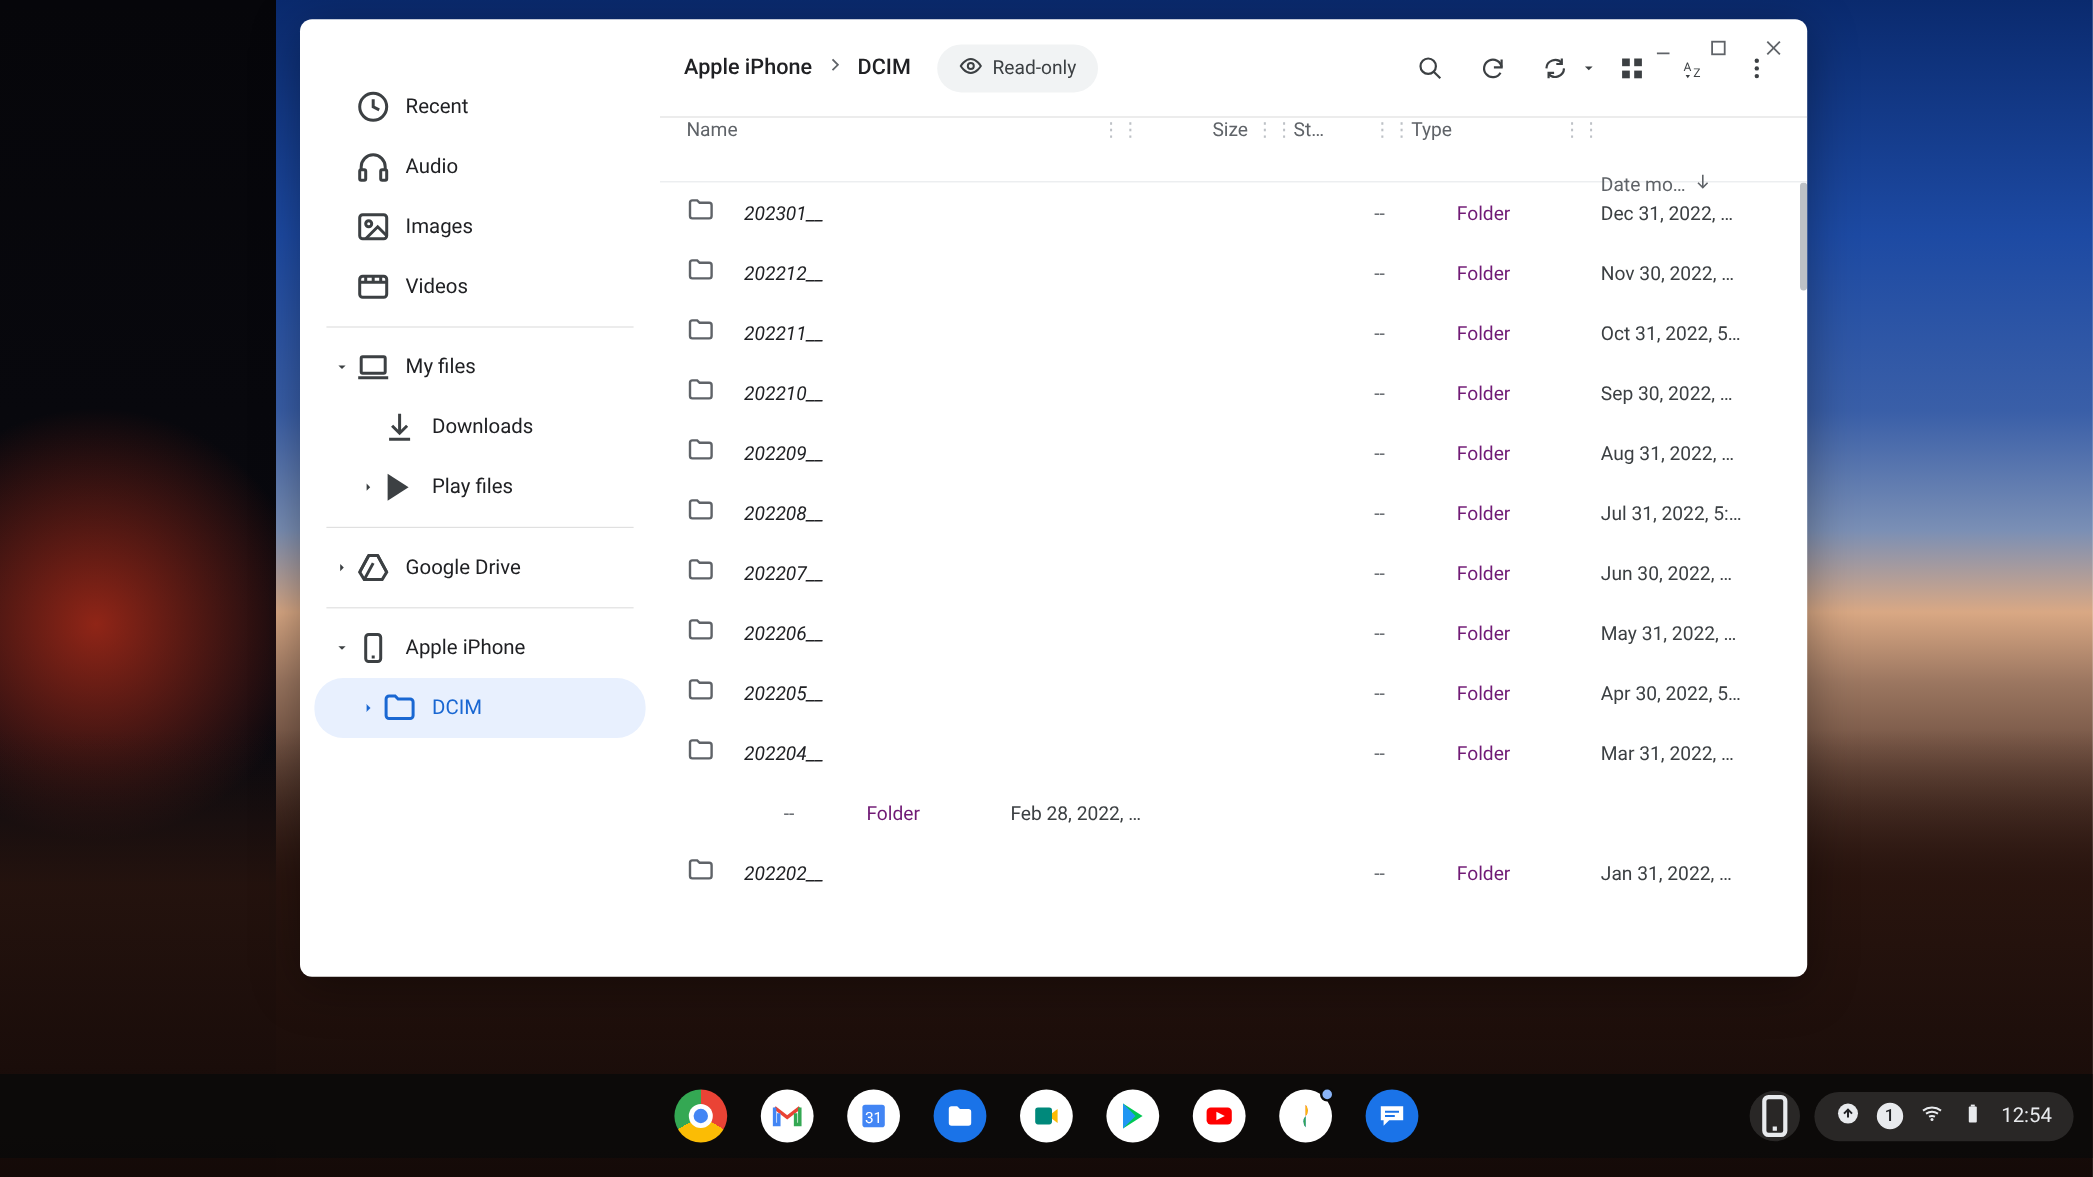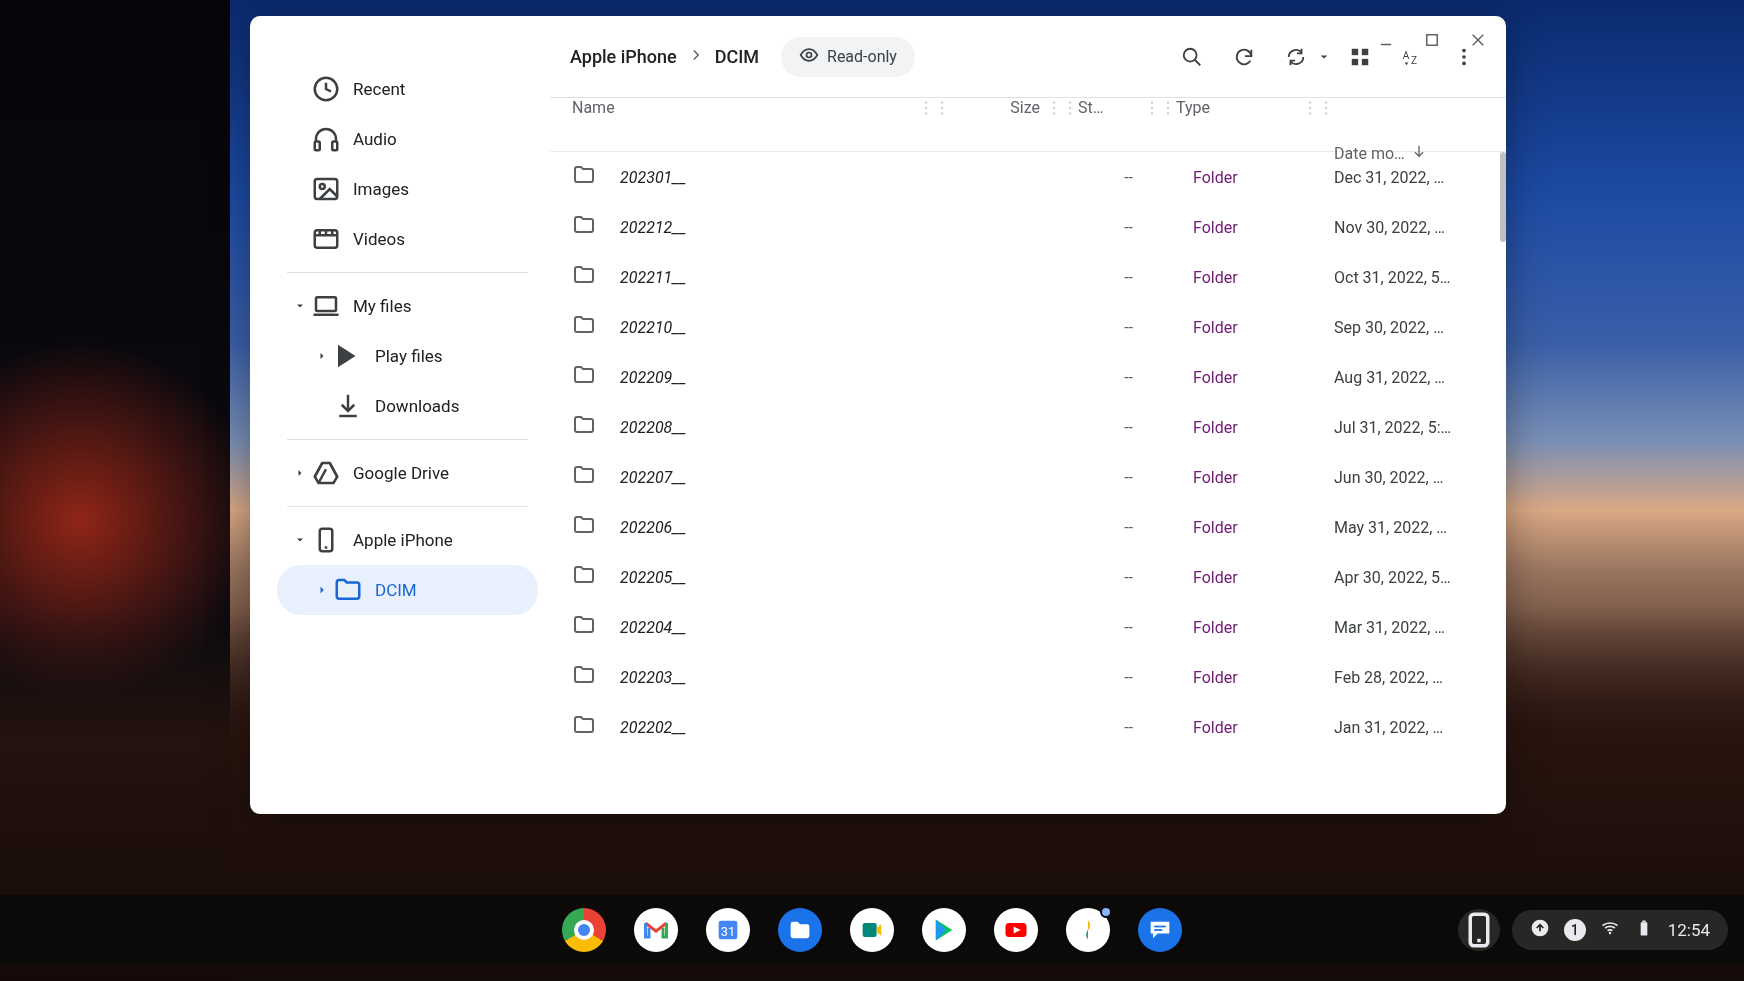--- a/index.html
+++ b/index.html
@@ -32,21 +32,21 @@
 .win-controls {
   position: absolute; right: 8px; top: 4px;
   display: flex; gap: 6px;
 }
 .win-btn { width: 40px; height: 40px; display:flex; align-items:center; justify-content:center; border-radius:50%; cursor:pointer; }
 .win-btn svg { width:18px; height:18px; stroke:#5f6368; stroke-width:2; fill:none; }
 
 .body-row { display:flex; flex:1; min-height:0; }
 
 
-.sidebar { width:300px; padding: 48px 12px 0 27px; border-right: 0; text-align: right; }
+.sidebar { width:300px; padding: 48px 12px 0 12px; border-right: 0; text-align: right; }
 .side-item {
   display:flex; align-items:center; height:50px; border-radius:24px; padding:0 12px; cursor:pointer;
   color:#202124; font-size:17px;
 }
 .side-item .chev { width:22px; display:flex; justify-content:center; }
 .side-item .ic { width:30px; display:flex; justify-content:center; margin-right:12px; }
 .side-item.level2 { padding-left:34px; }
 .side-item.active { background:#e8f0fe; color:#1967d2; }
 .side-item.active svg { stroke:#1967d2; fill:#1967d2; }
 .side-sep { height:1px; background:#e0e0e0; margin:8px 10px; }
@@ -88,21 +88,21 @@
 .rows::-webkit-scrollbar { width:8px; }
 .rows::-webkit-scrollbar-thumb { background:#bdc1c6; border-radius:4px; }
 .row {
   display:flex; align-items:center; padding:0 22px; height:50px; color:#202124; font-size:16px; cursor:pointer;
 }
 .row .fname { flex:1; display:flex; align-items:center; gap:24px; min-width:0;font-style:italic; }
 .row .fname .foldic { width:24px; height:24px; }
 .row .size { width:90px; text-align:right; color:#5f6368; }
 .row .st { width:60px; }
 .row .type { width:120px; color:#701a75; }
-.row .date { width:150px; color:#3c4043; white-space:nowrap; overflow:hidden; text-overflow:ellipsis;margin-left:21px; }
+.row .date { width:150px; color:#3c4043; white-space:nowrap; overflow:hidden; text-overflow:ellipsis; }
 .scroll-indicator { position:absolute; right:0; top:0; width:6px; height:90px; background:#bdc1c6; border-radius:3px; }
 
 
 .shelf {
   position:absolute; left:0; bottom:16px; width:100%; height:70px;
   background: rgba(10,10,10,0.82);
   display:flex; align-items:center; justify-content:center;
 }
 .shelf-apps { display:flex; gap:28px; }
 .app { width:44px; height:44px; border-radius:50%; background:#fff; display:flex; align-items:center; justify-content:center; position:relative; cursor:pointer; }
@@ -205,42 +205,42 @@
           </span>
         <span class="ic">
             <svg class="istroke" viewBox="0 0 24 24">
               <rect x="4" y="5" width="16" height="11" rx="1"></rect>
               <path d="M2 19h20"></path>
             </svg>
           </span>
         <span>My files</span>
       </div>
       <div class="side-item level2">
+        <span class="chev"></span>
+        <span class="ic">
+            <svg class="istroke" viewBox="0 0 24 24">
+              <path d="M12 3v12"></path>
+              <polyline points="7 11 12 16 17 11"></polyline>
+              <path d="M5 20h14"></path>
+            </svg>
+          </span>
+        <span>Downloads</span>
+      </div>
+      <div class="side-item level2">
         <span class="chev">
             <svg viewBox="0 0 24 24" width="12" height="12">
               <path d="M9 6l6 6-6 6" fill="#3c4043"></path>
             </svg>
           </span>
         <span class="ic">
             <svg viewBox="0 0 24 24">
               <path d="M4 3l14 9L4 21z" fill="#3c4043"></path>
             </svg>
           </span>
         <span>Play files</span>
-      </div>
-      <div class="side-item level2">
-        <span class="chev"></span>
-        <span class="ic">
-            <svg class="istroke" viewBox="0 0 24 24">
-              <path d="M12 3v12"></path>
-              <polyline points="7 11 12 16 17 11"></polyline>
-              <path d="M5 20h14"></path>
-            </svg>
-          </span>
-        <span>Downloads</span>
       </div>
 
       <div class="side-sep"></div>
 
       <div class="side-item">
         <span class="chev">
             <svg viewBox="0 0 24 24" width="12" height="12">
               <path d="M9 6l6 6-6 6" fill="#3c4043"></path>
             </svg>
           </span>
@@ -488,26 +488,20 @@
                   <path d="M3 6a2 2 0 012-2h4l2 2h8a2 2 0 012 2v9a2 2 0 01-2 2H5a2 2 0 01-2-2z" fill="none" stroke="#5f6368" stroke-width="2"></path>
                 </svg></span>
               <span>202204__</span>
             </div>
             <div class="size">--</div>
             <div class="st"></div>
             <div class="type">Folder</div>
             <div class="date">Mar 31, 2022, …</div>
           </div>
           <div class="row">
-            <div class="fname">
-              <span><svg class="foldic" viewBox="0 0 24 24">
-                  <path d="M3 6a2 2 0 012-2h4l2 2h8a2 2 0 012 2v9a2 2 0 01-2 2H5a2 2 0 01-2-2z" fill="none" stroke="#5f6368" stroke-width="2"></path>
-                </svg></span>
-              <span>202203__</span>
-            </div>
             <div class="size">--</div>
             <div class="st"></div>
             <div class="type">Folder</div>
             <div class="date">Feb 28, 2022, …</div>
           </div>
           <div class="row">
             <div class="fname">
               <span><svg class="foldic" viewBox="0 0 24 24">
                   <path d="M3 6a2 2 0 012-2h4l2 2h8a2 2 0 012 2v9a2 2 0 01-2 2H5a2 2 0 01-2-2z" fill="none" stroke="#5f6368" stroke-width="2"></path>
                 </svg></span>

